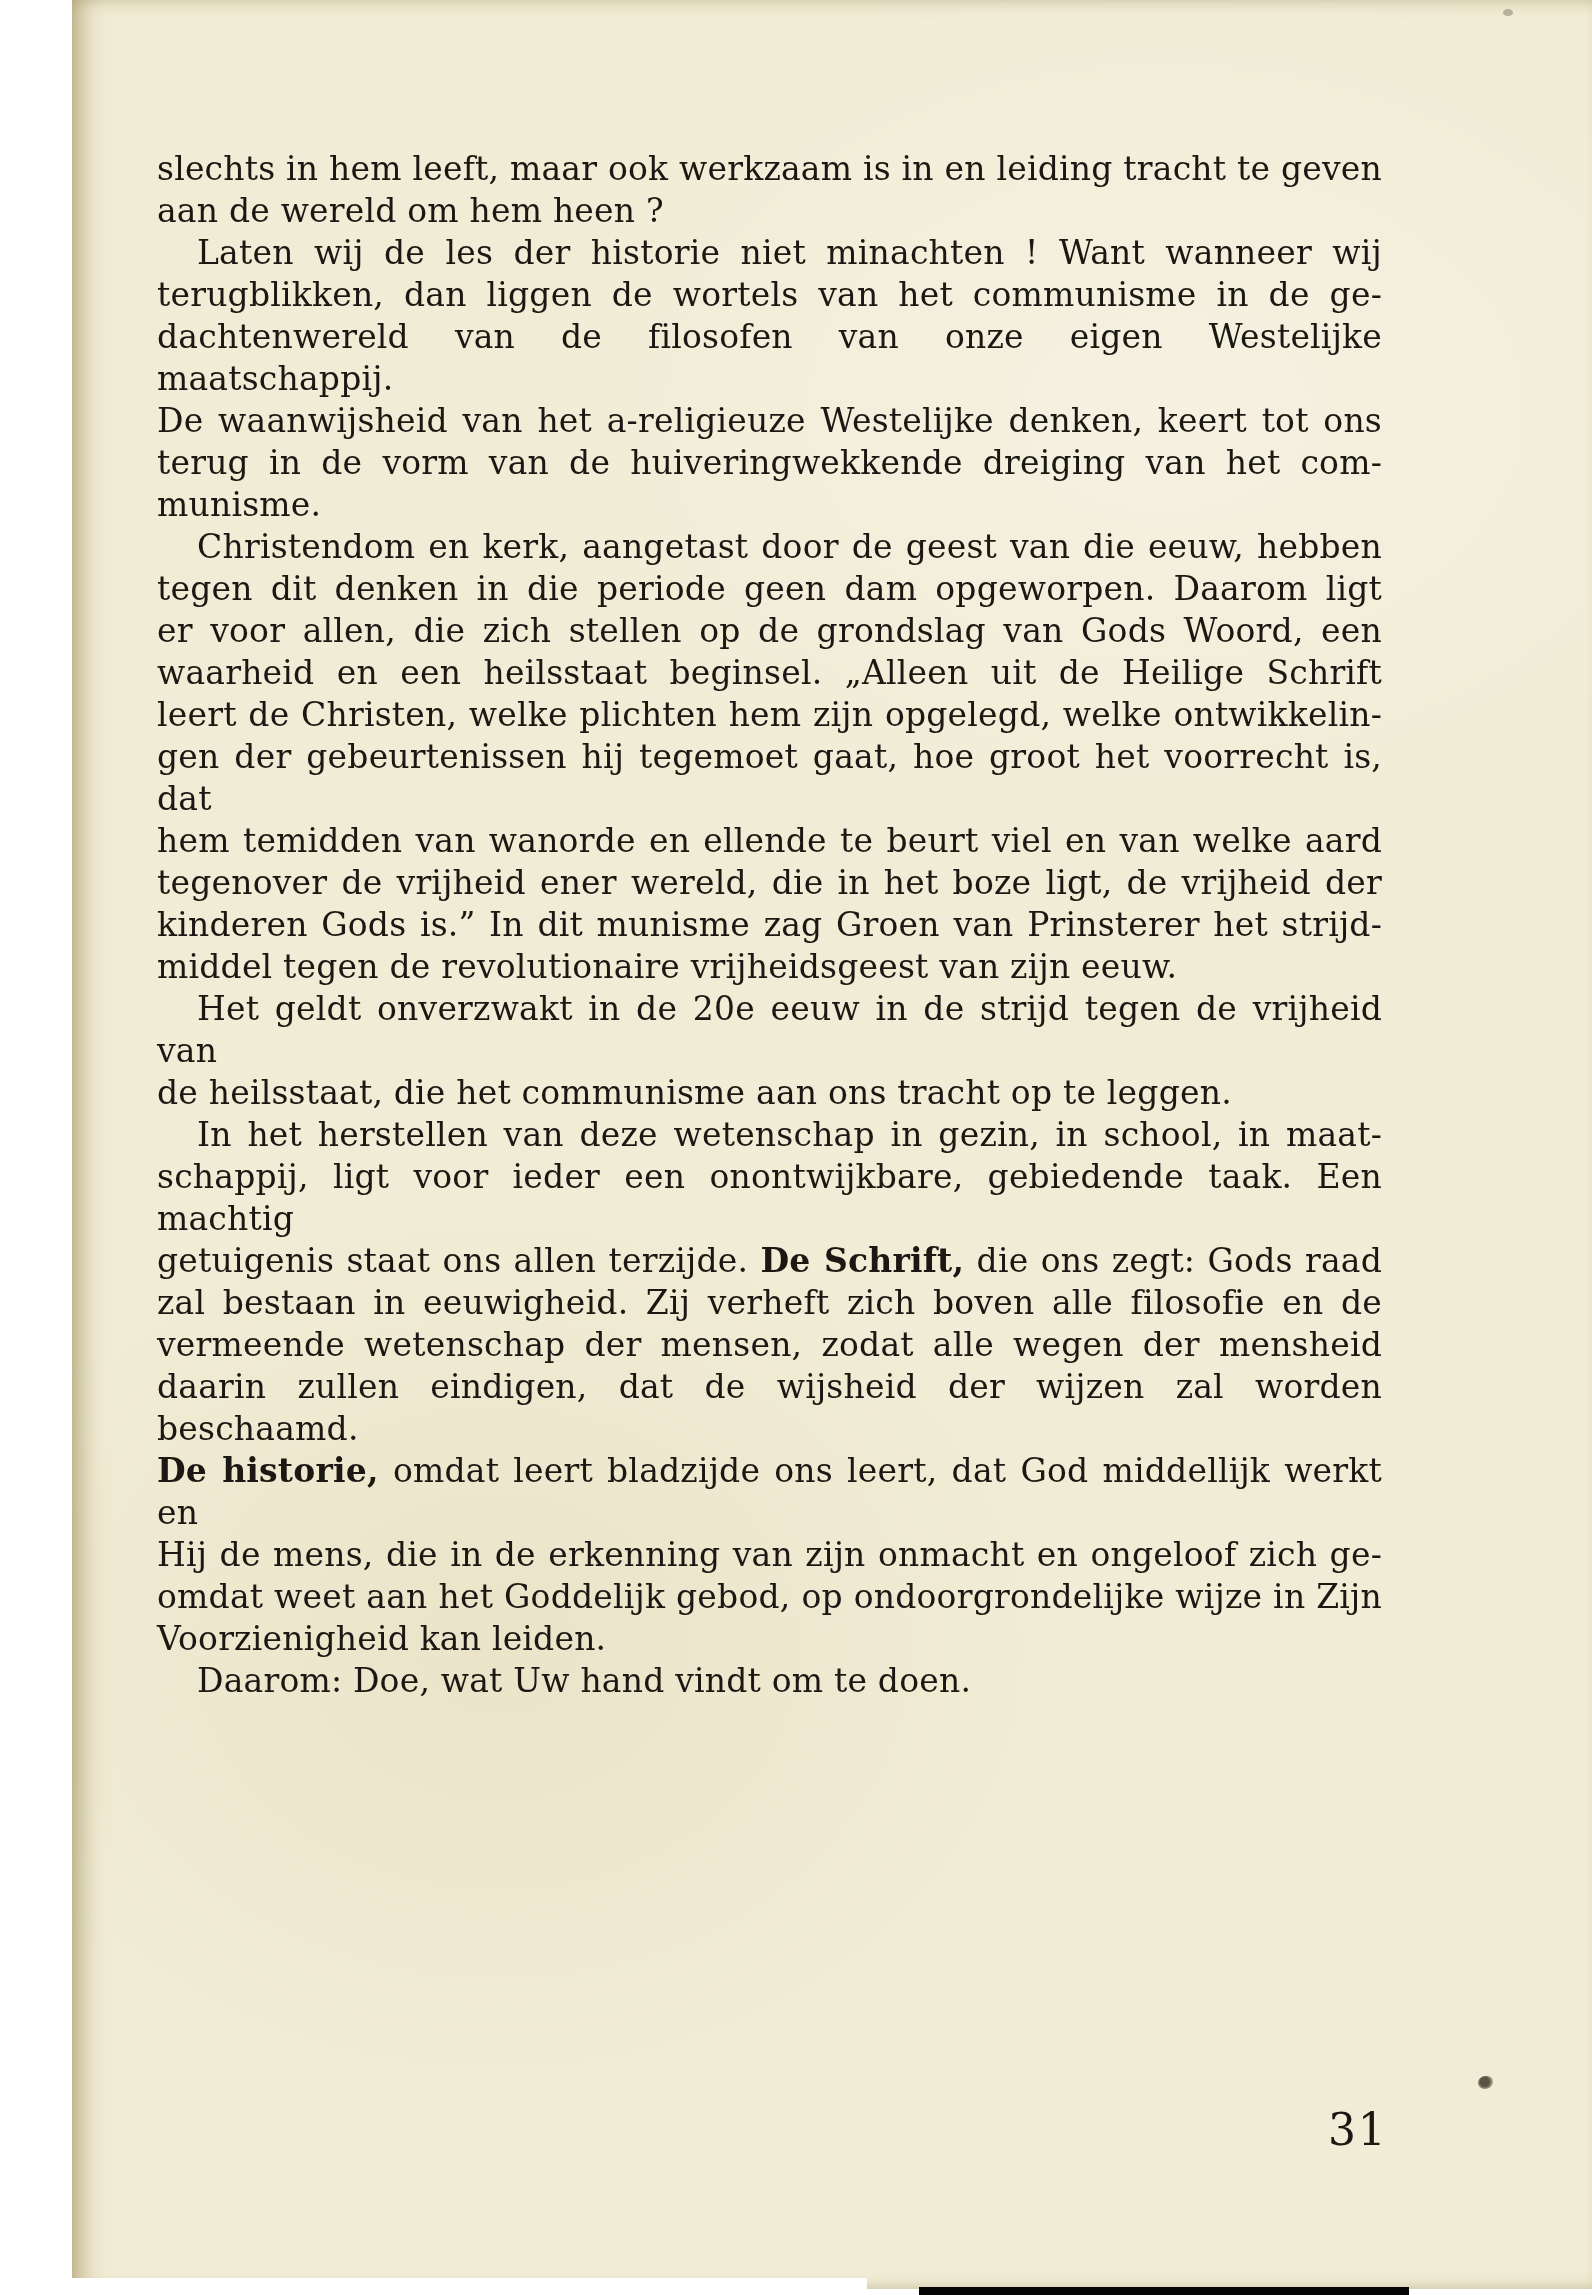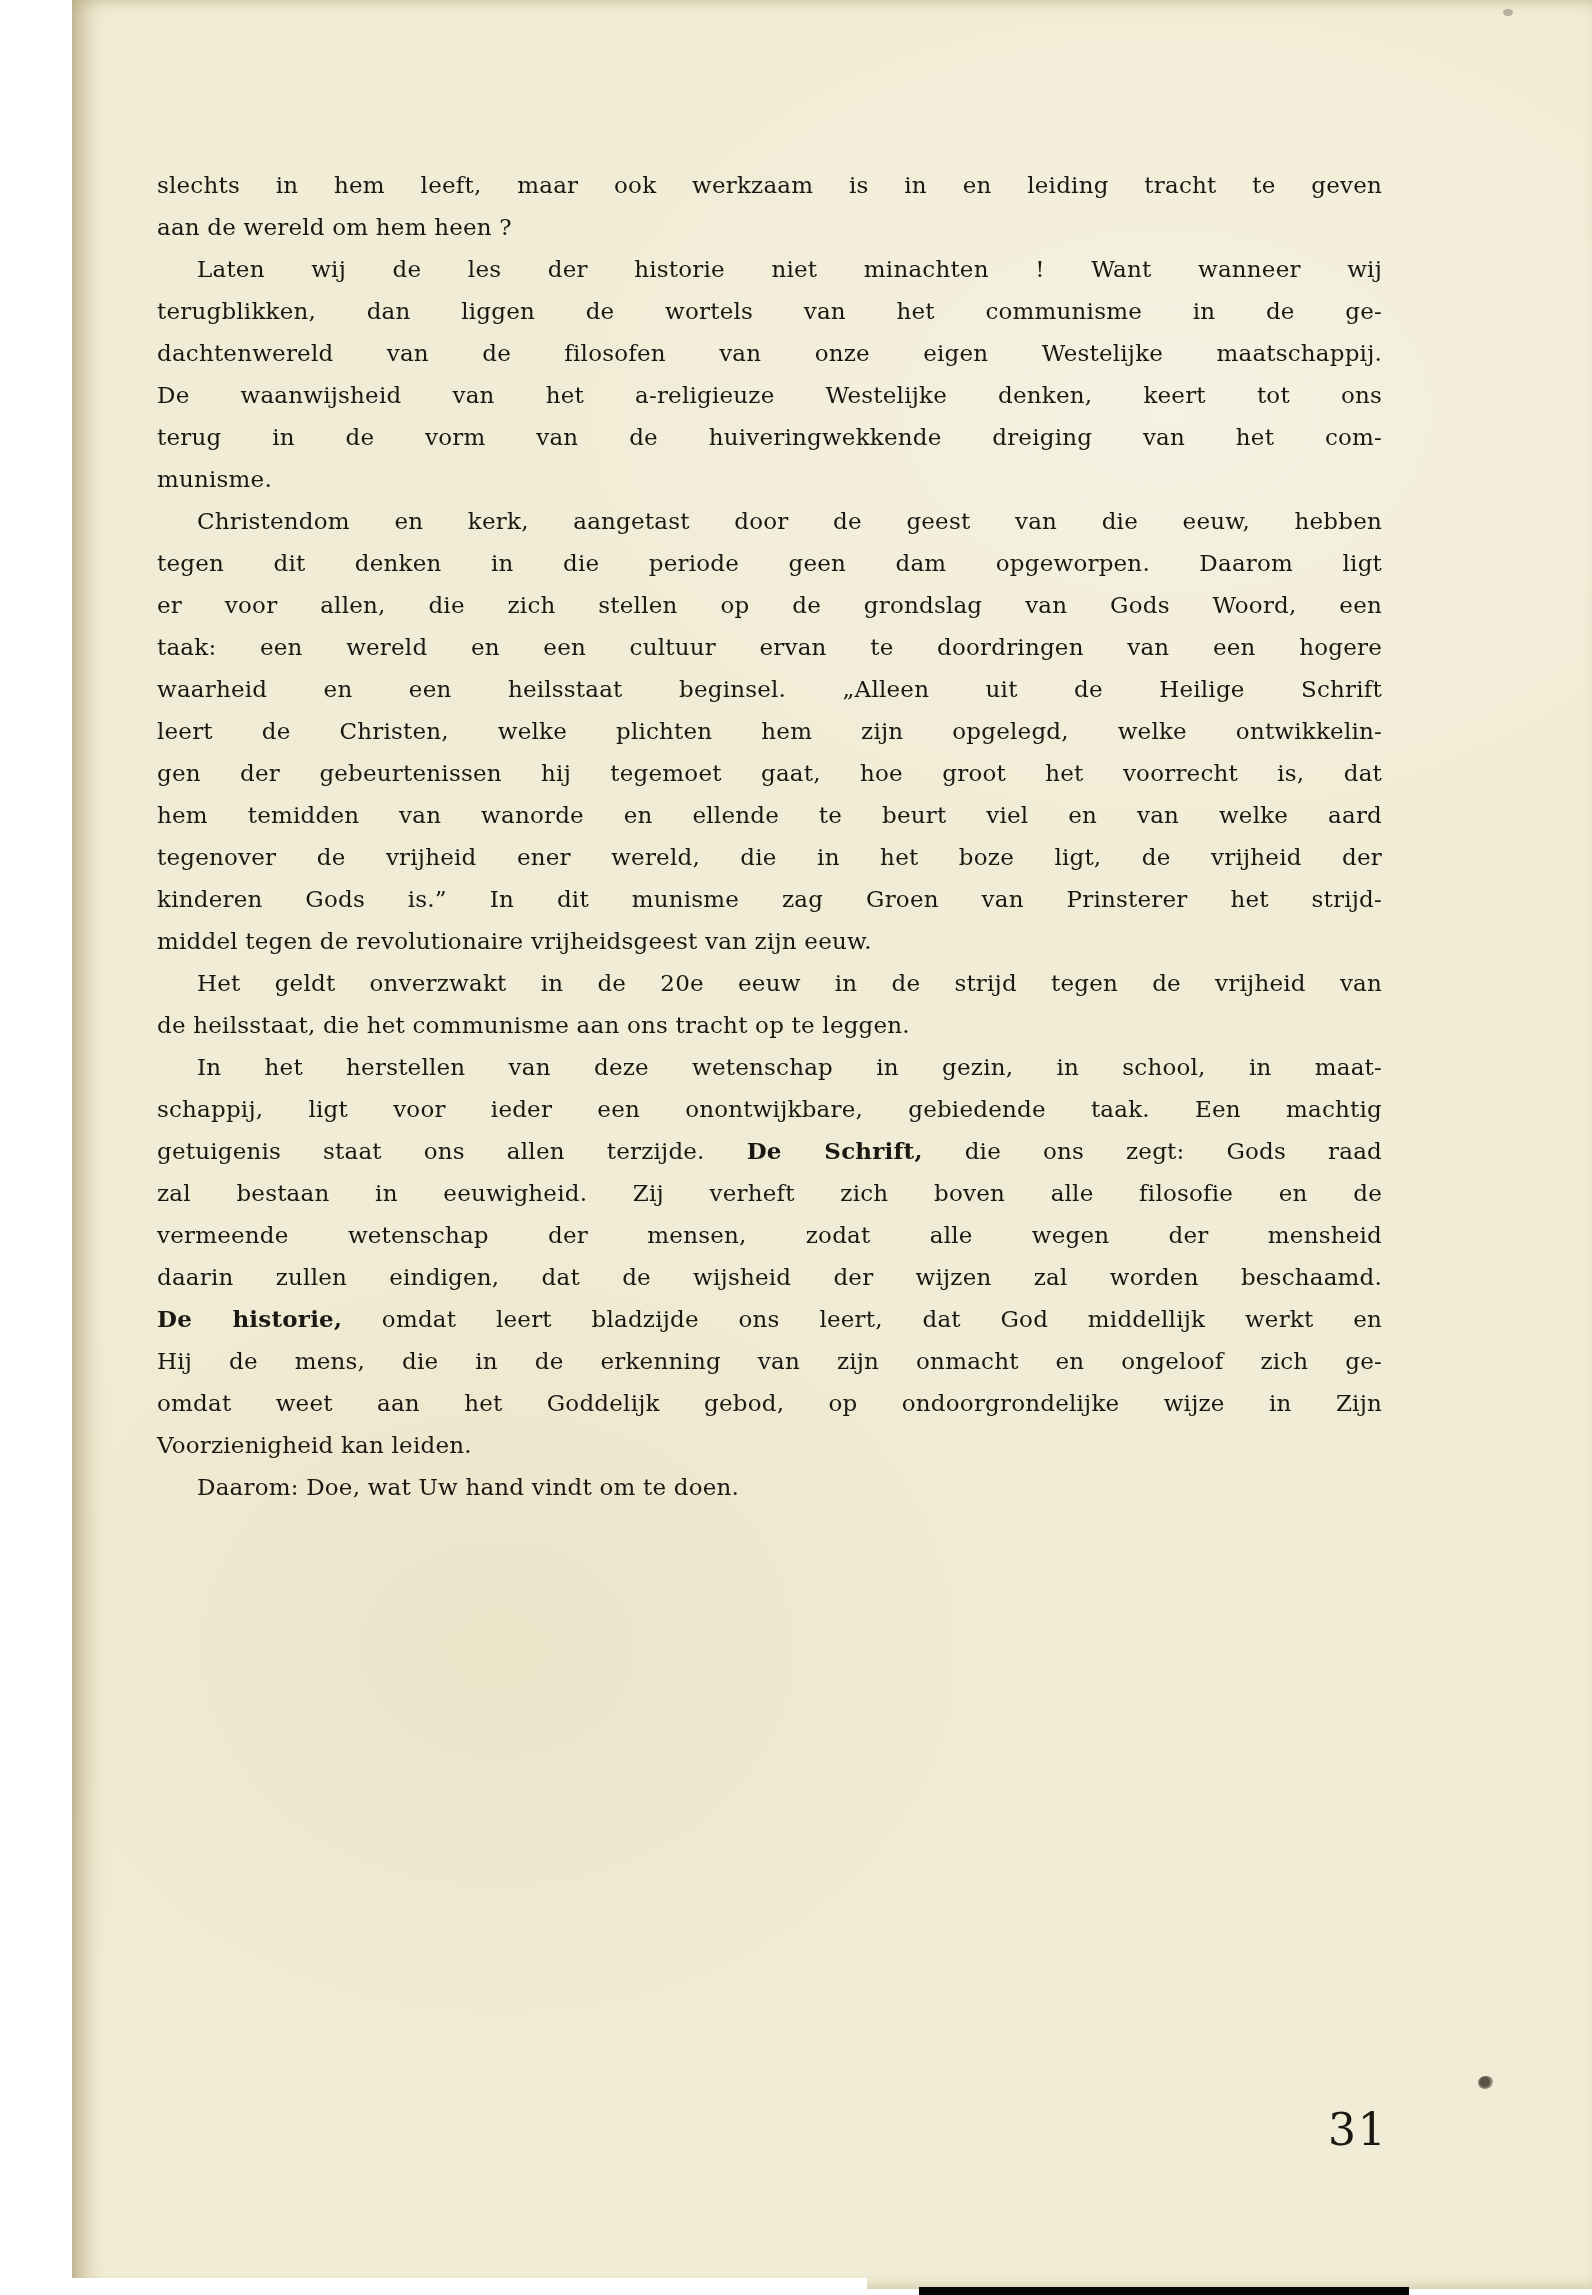--- a/index.html
+++ b/index.html
@@ -18,24 +18,24 @@
       radial-gradient(1122px 777px at 72% 18%, rgba(255,255,255,0.30), transparent 60%),
       radial-gradient(863px 690px at 28% 72%, rgba(175,155,95,0.10), transparent 65%),
       var(--page-bg,#f1ecd5);
     box-shadow:
       inset 19px 0 24px -10.4px rgba(140,118,66,0.55),
       inset 0 8.6px 15.5px -10.4px rgba(140,118,66,0.30),
       inset 0 -7px 14px -8.6px rgba(140,118,66,0.30);
   }
   .textblock{
     position:absolute;
-    left:85px;top:164px;
+    left:85px;top:148px;
     width:1225px;
     color:var(--text-ink,#1b1813);
-    font-size:23px;
+    font-size:33px;
     line-height:42px;
     letter-spacing:0.2px;
   }
   .line{
     text-align:justify;
     text-align-last:justify;
     -moz-text-align-last:justify;
   }
   .line.end{
     text-align-last:left;
@@ -89,21 +89,20 @@
         <div class="line end"><span>aan de wereld om hem heen ?</span></div>
         <div class="line indent"><span>Laten wij de les der historie niet minachten ! Want wanneer wij</span></div>
         <div class="line"><span>terugblikken, dan liggen de wortels van het communisme in de ge-</span></div>
         <div class="line"><span>dachtenwereld van de filosofen van onze eigen Westelijke maatschappij.</span></div>
         <div class="line"><span>De waanwijsheid van het a-religieuze Westelijke denken, keert tot ons</span></div>
         <div class="line"><span>terug in de vorm van de huiveringwekkende dreiging van het com-</span></div>
         <div class="line end"><span>munisme.</span></div>
         <div class="line indent"><span>Christendom en kerk, aangetast door de geest van die eeuw, hebben</span></div>
         <div class="line"><span>tegen dit denken in die periode geen dam opgeworpen. Daarom ligt</span></div>
         <div class="line"><span>er voor allen, die zich stellen op de grondslag van Gods Woord, een</span></div>
-        <div class="line"><span>taak: een wereld en een cultuur ervan te doordringen van een hogere</span></div>
         <div class="line"><span>waarheid en een heilsstaat beginsel. „Alleen uit de Heilige Schrift</span></div>
         <div class="line"><span>leert de Christen, welke plichten hem zijn opgelegd, welke ontwikkelin-</span></div>
         <div class="line"><span>gen der gebeurtenissen hij tegemoet gaat, hoe groot het voorrecht is, dat</span></div>
         <div class="line"><span>hem temidden van wanorde en ellende te beurt viel en van welke aard</span></div>
         <div class="line"><span>tegenover de vrijheid ener wereld, die in het boze ligt, de vrijheid der</span></div>
         <div class="line"><span>kinderen Gods is.” In dit munisme zag Groen van Prinsterer het strijd-</span></div>
         <div class="line end"><span>middel tegen de revolutionaire vrijheidsgeest van zijn eeuw.</span></div>
         <div class="line indent"><span>Het geldt onverzwakt in de 20e eeuw in de strijd tegen de vrijheid van</span></div>
         <div class="line end"><span>de heilsstaat, die het communisme aan ons tracht op te leggen.</span></div>
         <div class="line indent"><span>In het herstellen van deze wetenschap in gezin, in school, in maat-</span></div>

